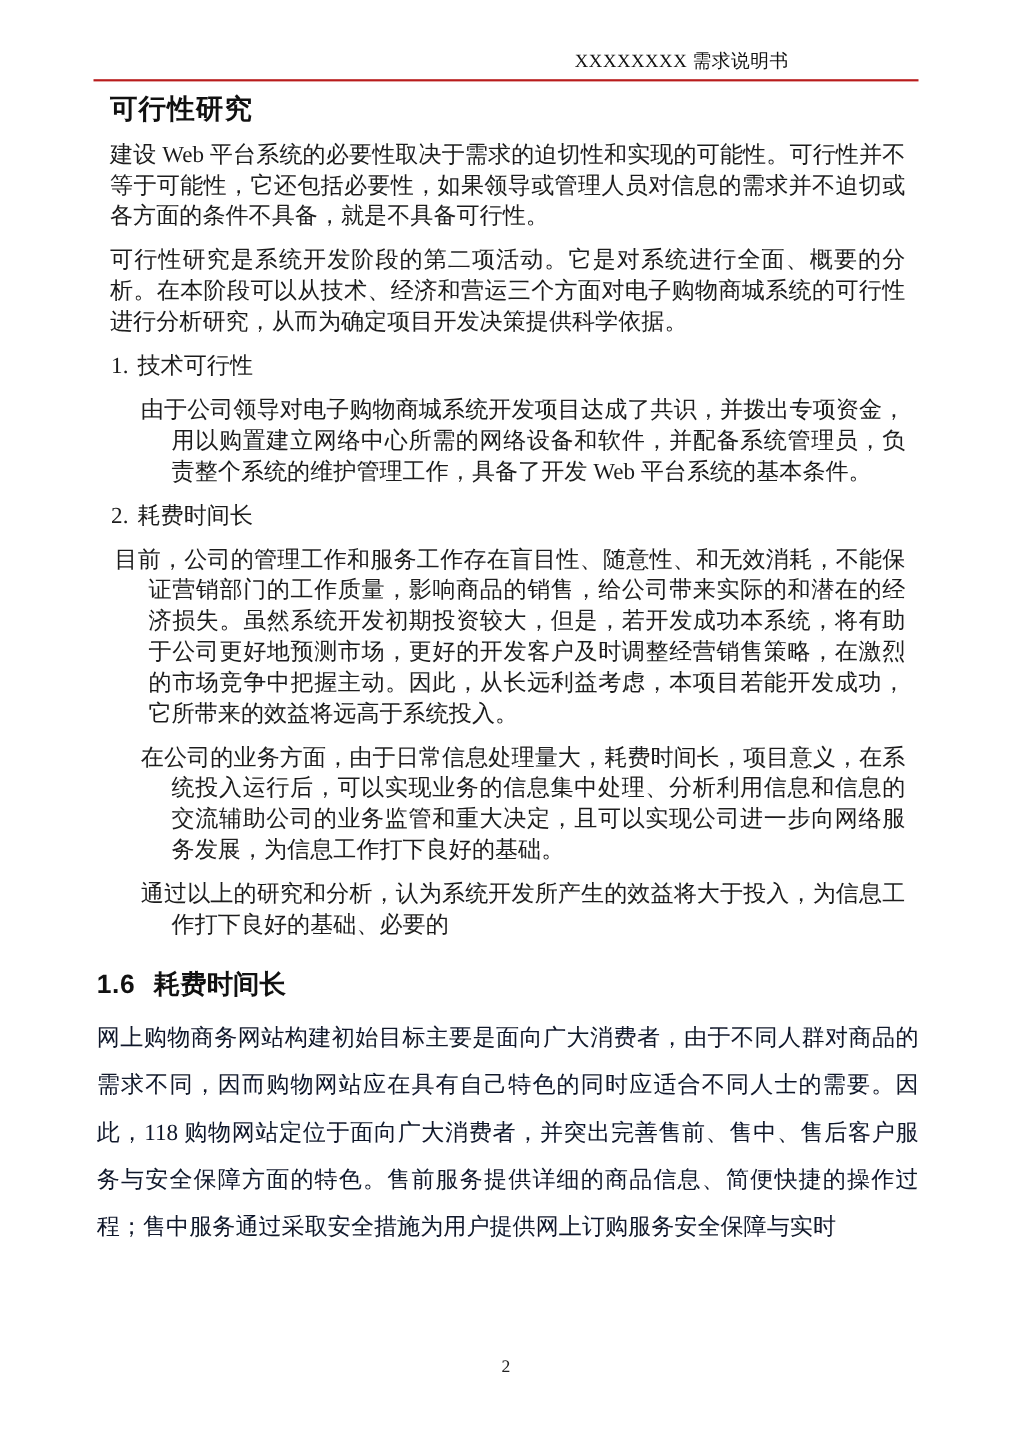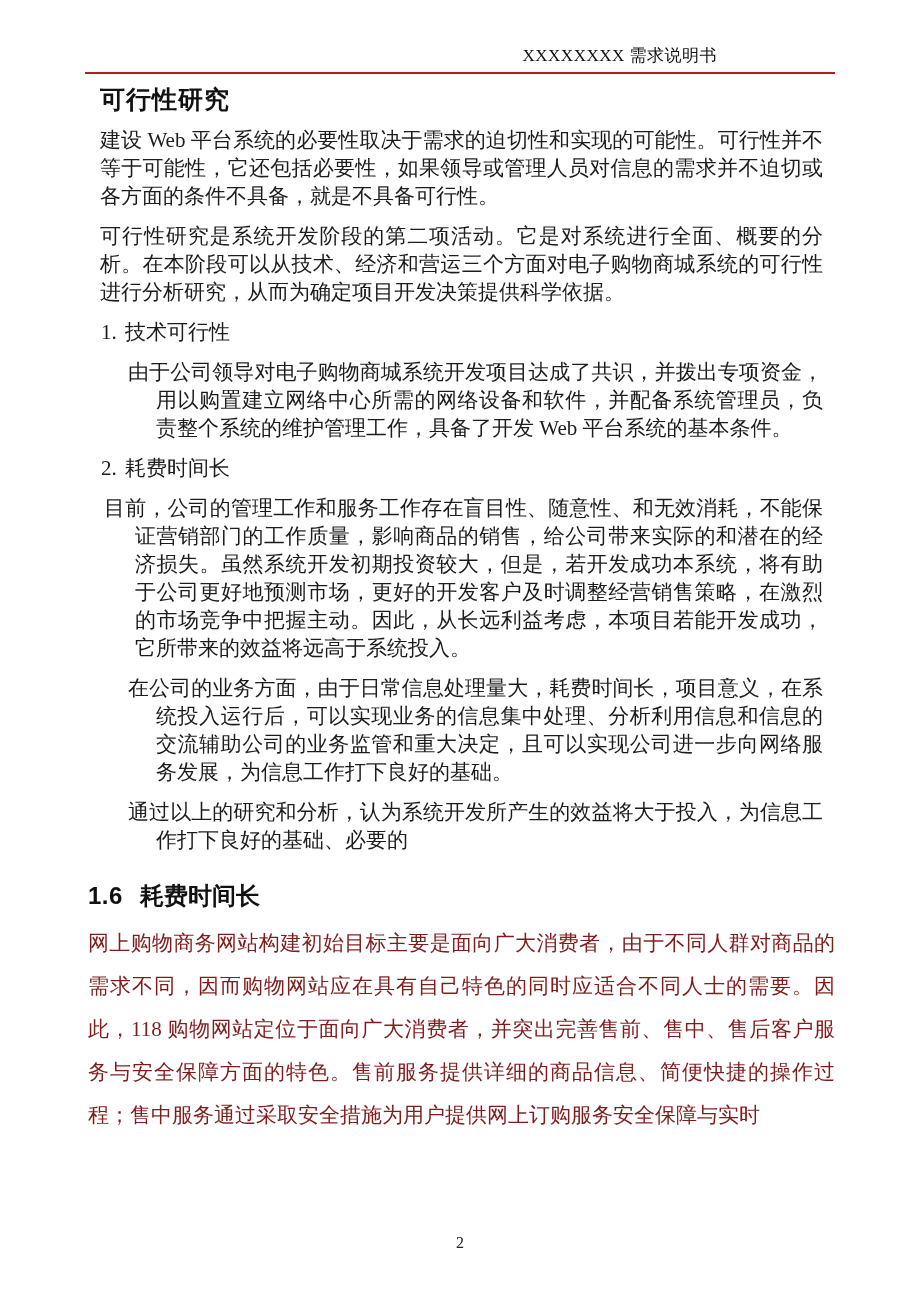--- a/index.html
+++ b/index.html
@@ -72,21 +72,21 @@
   }
   h2.sec2-heading .secnum {
     margin-right: 17px;
     letter-spacing: 0.5px;
   }
   .para2 {
     margin: 11px 0 0 0;
     font-size: 21px;
     line-height: 43px;
     text-align: justify;
-    color: #7f1d1d;
+    color: #0f172a;
   }
   .page-num {
     position: absolute;
     bottom: 50px;
     left: 0;
     width: 100%;
     text-align: center;
     font-size: 16px;
     color: #222222;
   }

